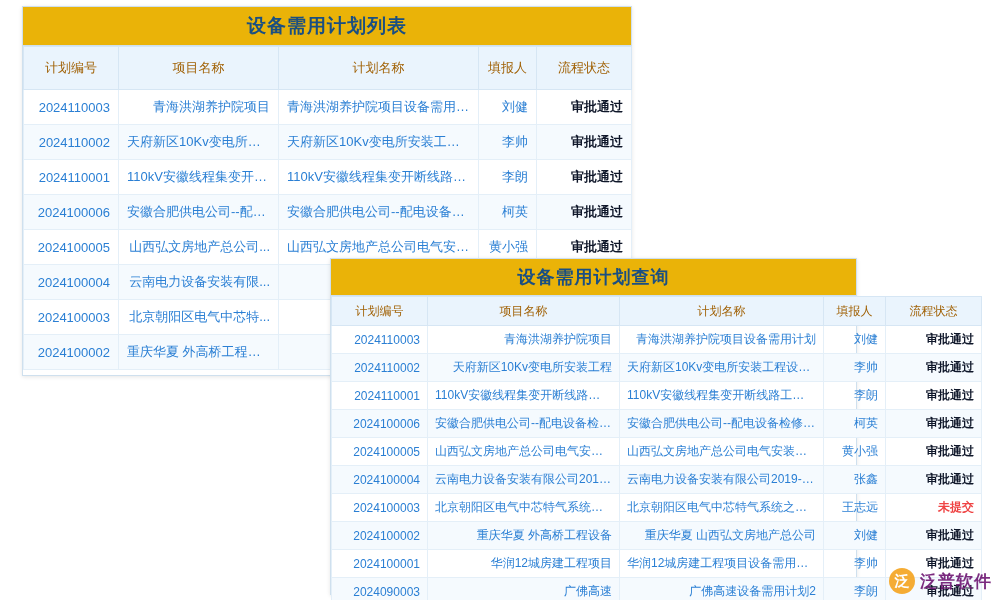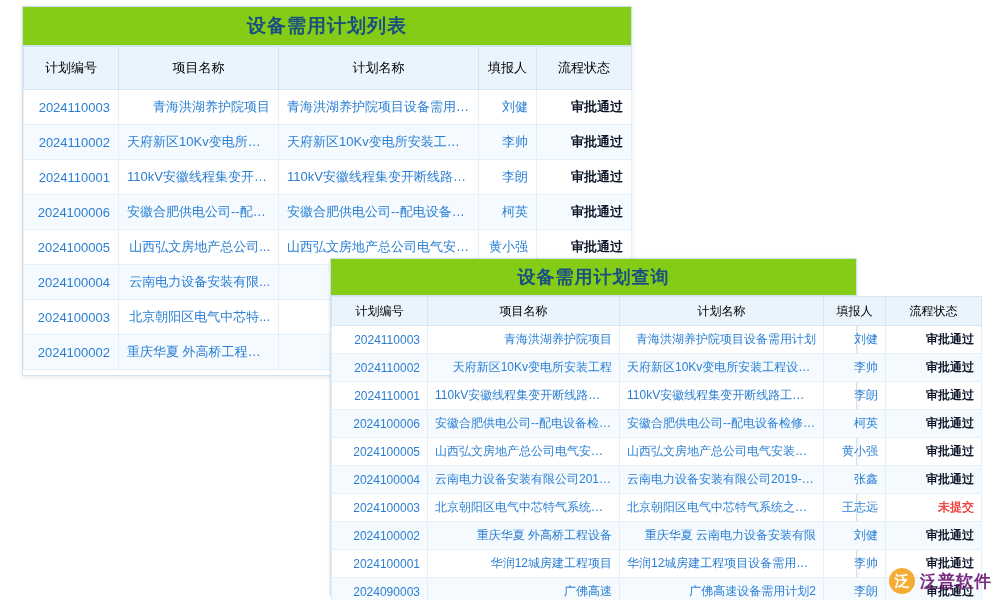--- a/index.html
+++ b/index.html
@@ -21,32 +21,32 @@
     background: #ffffff;
     border: 1px solid #cfe0ee;
     box-shadow: 0 1px 4px rgba(0,0,0,0.10);
     box-sizing: border-box;
   }
   .panel-title {
     text-align: center;
     font-size: 18px;
     font-weight: bold;
     color: #1a4f82;
-    background: #84cc16;
+    background: #eab308;
     border-bottom: 1px solid #cfe0ee;
     letter-spacing: 1px;
   }
   table {
     border-collapse: collapse;
     table-layout: fixed;
     width: 100%;
   }
   th {
     background: #eaf4fd;
-    color: #000000;
+    color: #a16207;
     font-weight: normal;
     border: 1px solid #d6e6f4;
     text-align: center;
     overflow: hidden;
     white-space: nowrap;
     text-overflow: ellipsis;
   }
   td {
     border: 1px solid #e4eff8;
     color: #2a7fd4;
@@ -285,21 +285,21 @@
       <tr>
         <td class="cell-center">2024100003</td>
         <td class="cell-left">北京朝阳区电气中芯特气系统之GM</td>
         <td class="cell-left">北京朝阳区电气中芯特气系统之GMS9</td>
         <td class="cell-center">王志远</td>
         <td class="cell-center status-no">未提交</td>
       </tr>
       <tr class="row-alt">
         <td class="cell-center">2024100002</td>
         <td class="cell-left">重庆华夏 外高桥工程设备</td>
-        <td class="cell-left">重庆华夏 云南电力设备安装有限</td>
+        <td class="cell-left">重庆华夏 山西弘文房地产总公司</td>
         <td class="cell-center">刘健</td>
         <td class="cell-center status-ok">审批通过</td>
       </tr>
       <tr>
         <td class="cell-center">2024100001</td>
         <td class="cell-left">华润12城房建工程项目</td>
         <td class="cell-left">华润12城房建工程项目设备需用计划2</td>
         <td class="cell-center">李帅</td>
         <td class="cell-center status-ok">审批通过</td>
       </tr>

